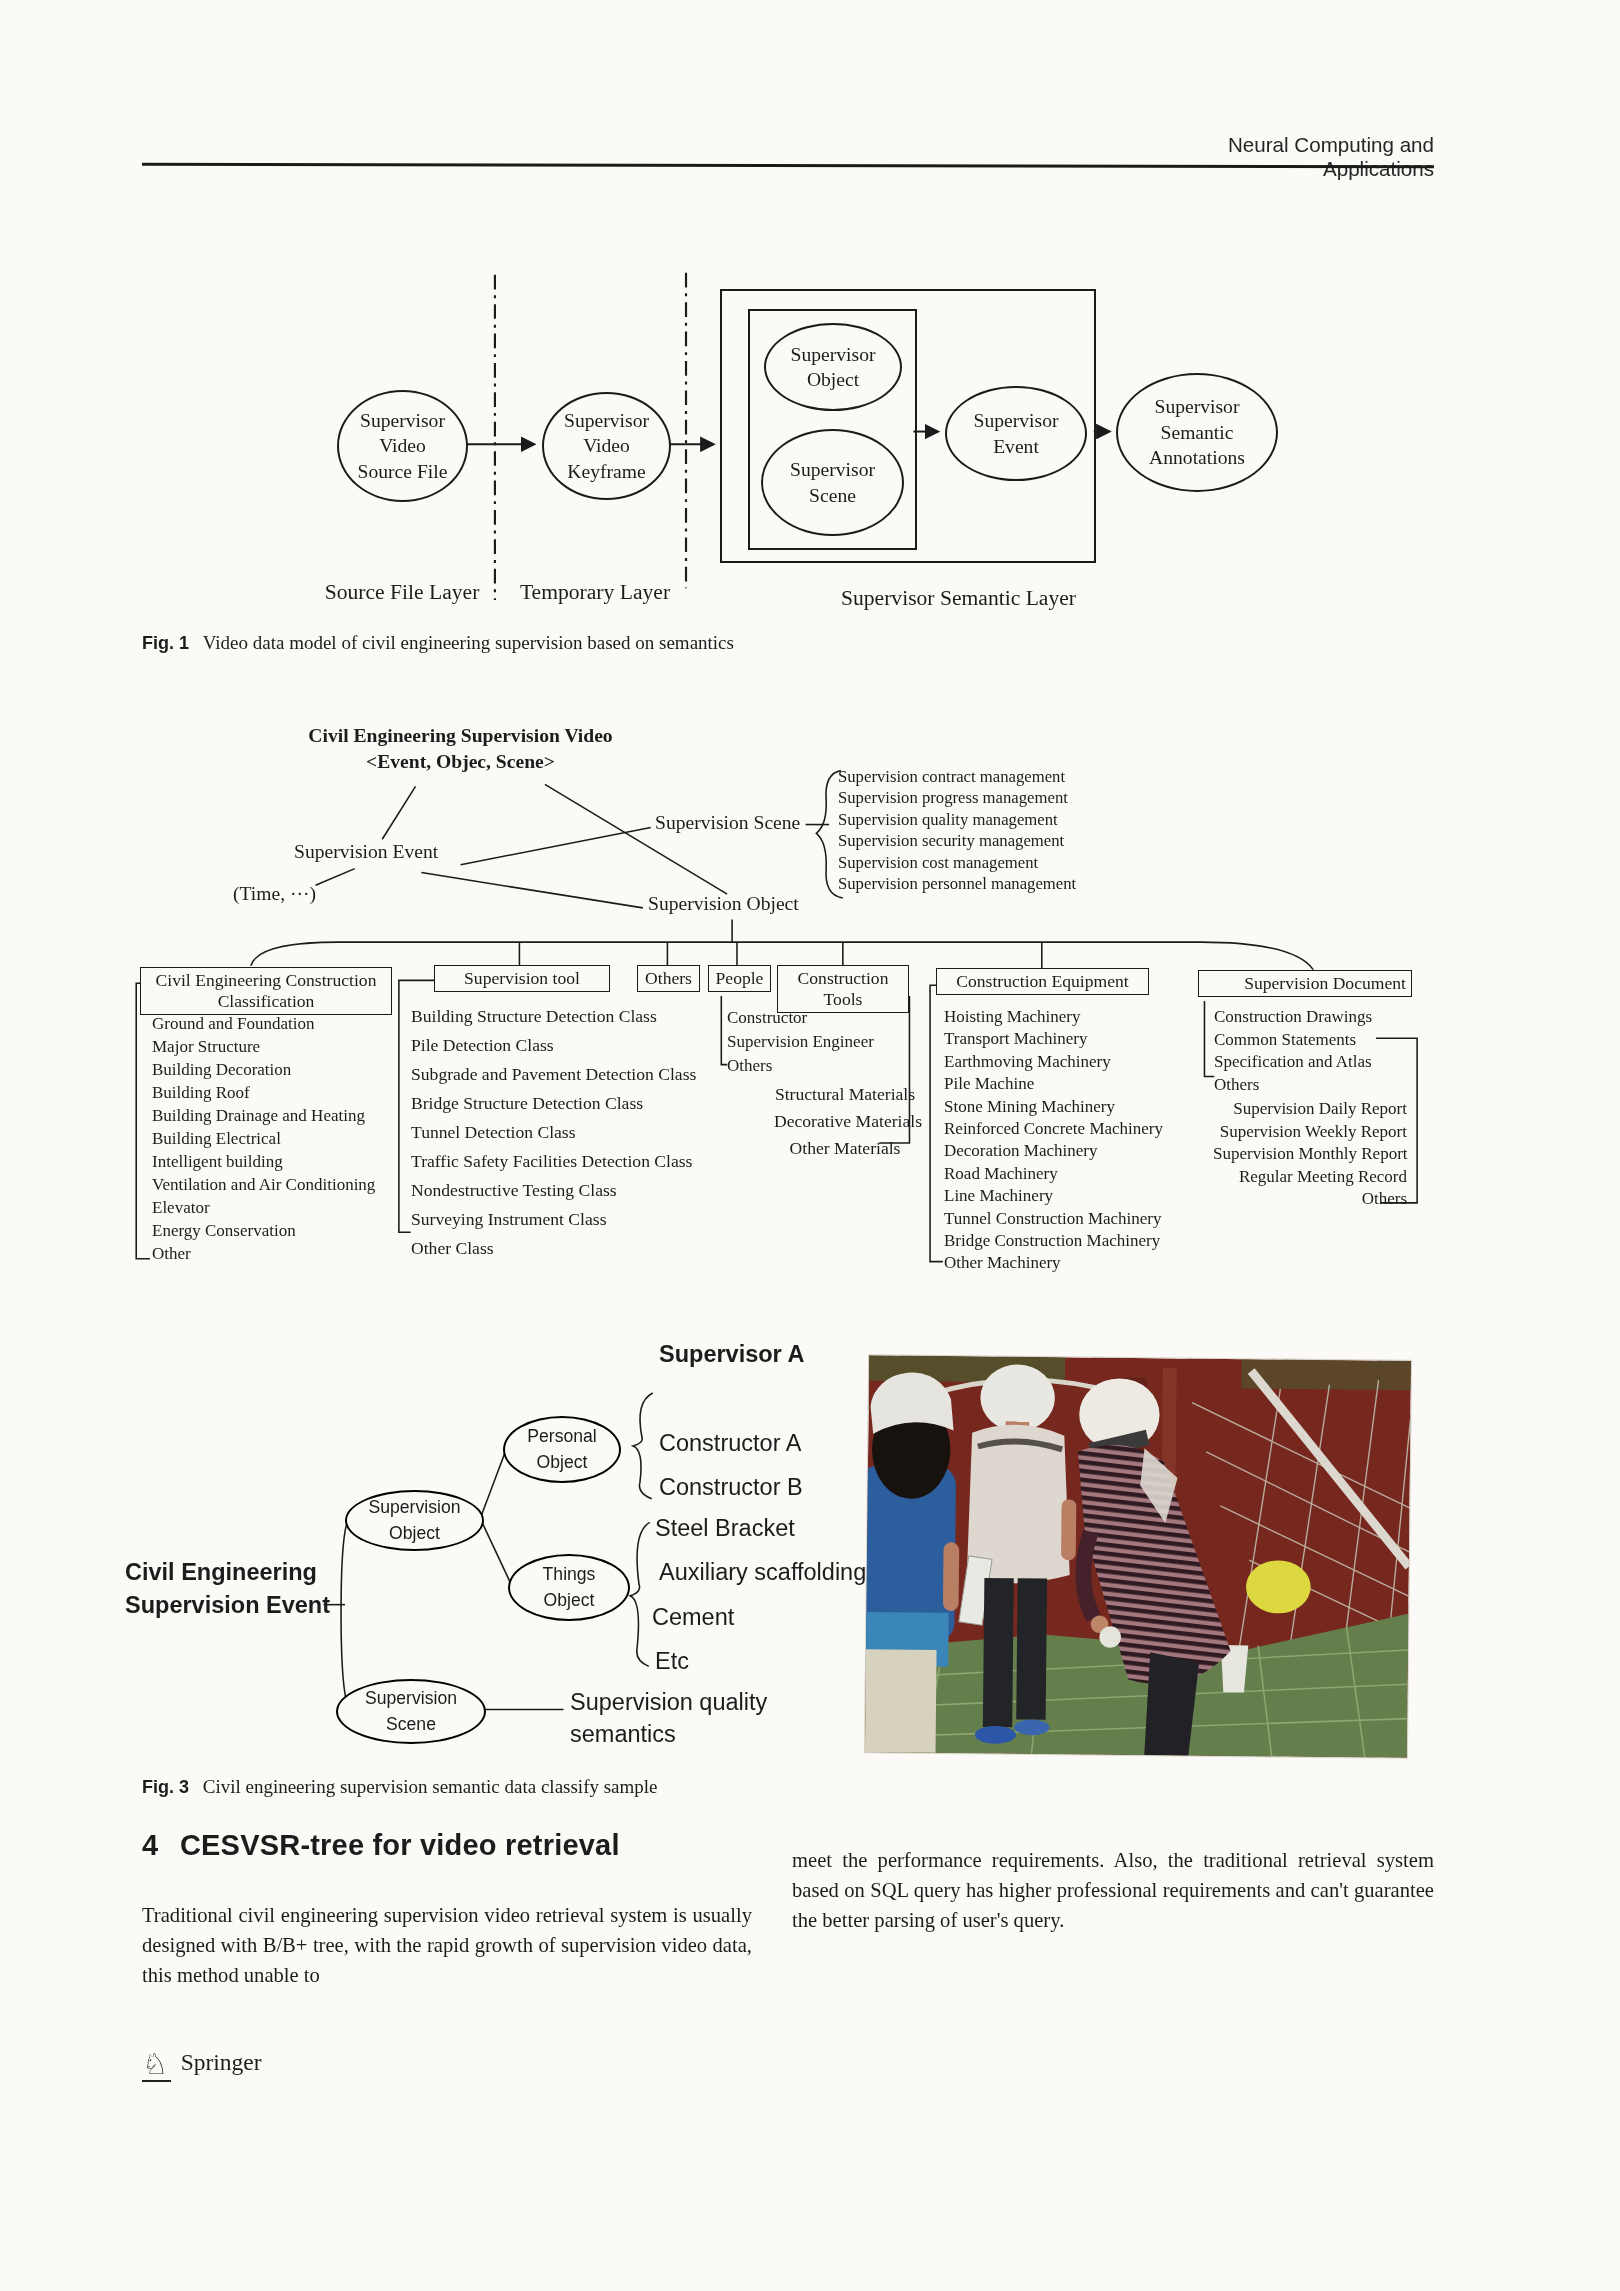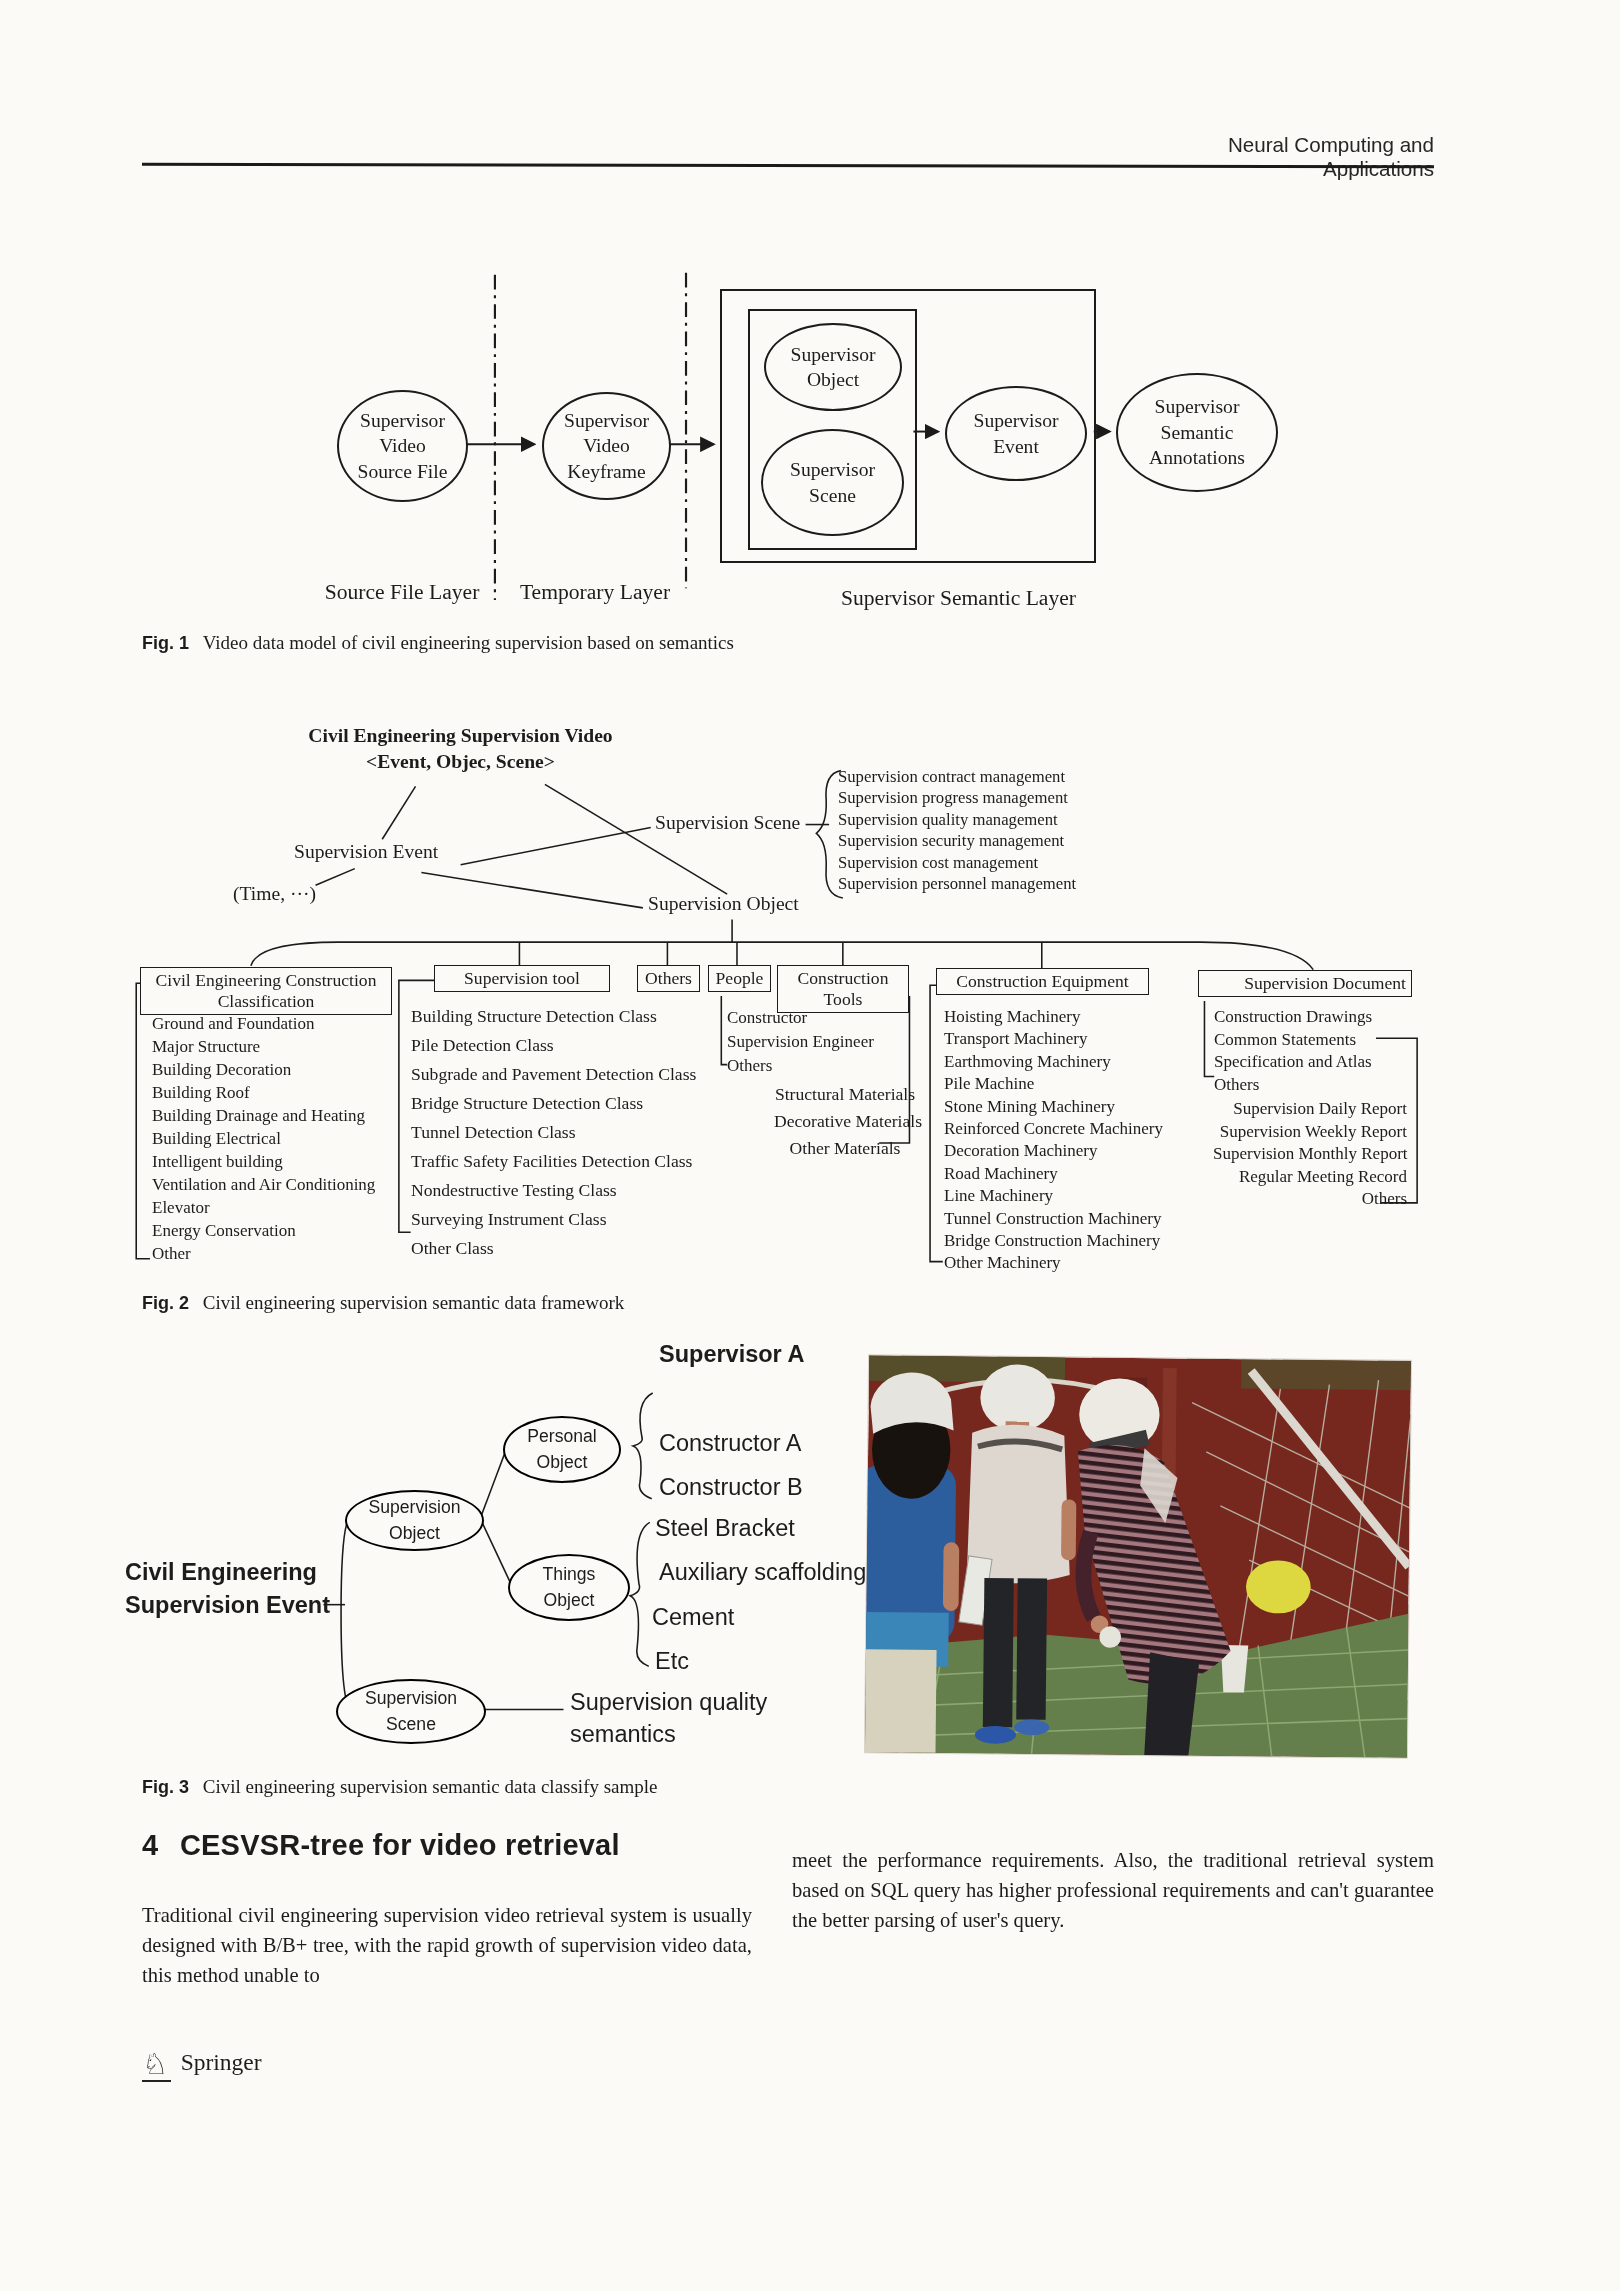--- a/index.html
+++ b/index.html
@@ -198,23 +198,20 @@
       <div class="li">Others</div>
     </div>
   <div class="abs" style="left:1213px;top:1098px;width:194px;text-align:right;font-size:17px;line-height:22.5px;">
       <div class="li">Supervision Daily Report</div>
       <div class="li">Supervision Weekly Report</div>
       <div class="li">Supervision Monthly Report</div>
       <div class="li">Regular Meeting Record</div>
       <div class="li">Others</div>
     </div>
 
-  <div class="abs caption" style="left:142px;top:1292px;width:1078px;">
-    <span class="cl">Fig. 2</span><span>Civil engineering supervision semantic data framework</span>
-  </div>
 
   <div class="abs fig3lab" style="left:125px;top:1556px;font-weight:bold;white-space:pre-line;line-height:33px;">Civil Engineering
 Supervision Event</div>
 
   <div class="abs fig3ell" style="left:345px;top:1490px;width:135px;height:57px;">Supervision
 Object</div>
   <div class="abs fig3ell" style="left:503px;top:1416px;width:114px;height:63px;">Personal
 Object</div>
   <div class="abs fig3ell" style="left:508px;top:1554px;width:118px;height:63px;">Things
 Object</div>

